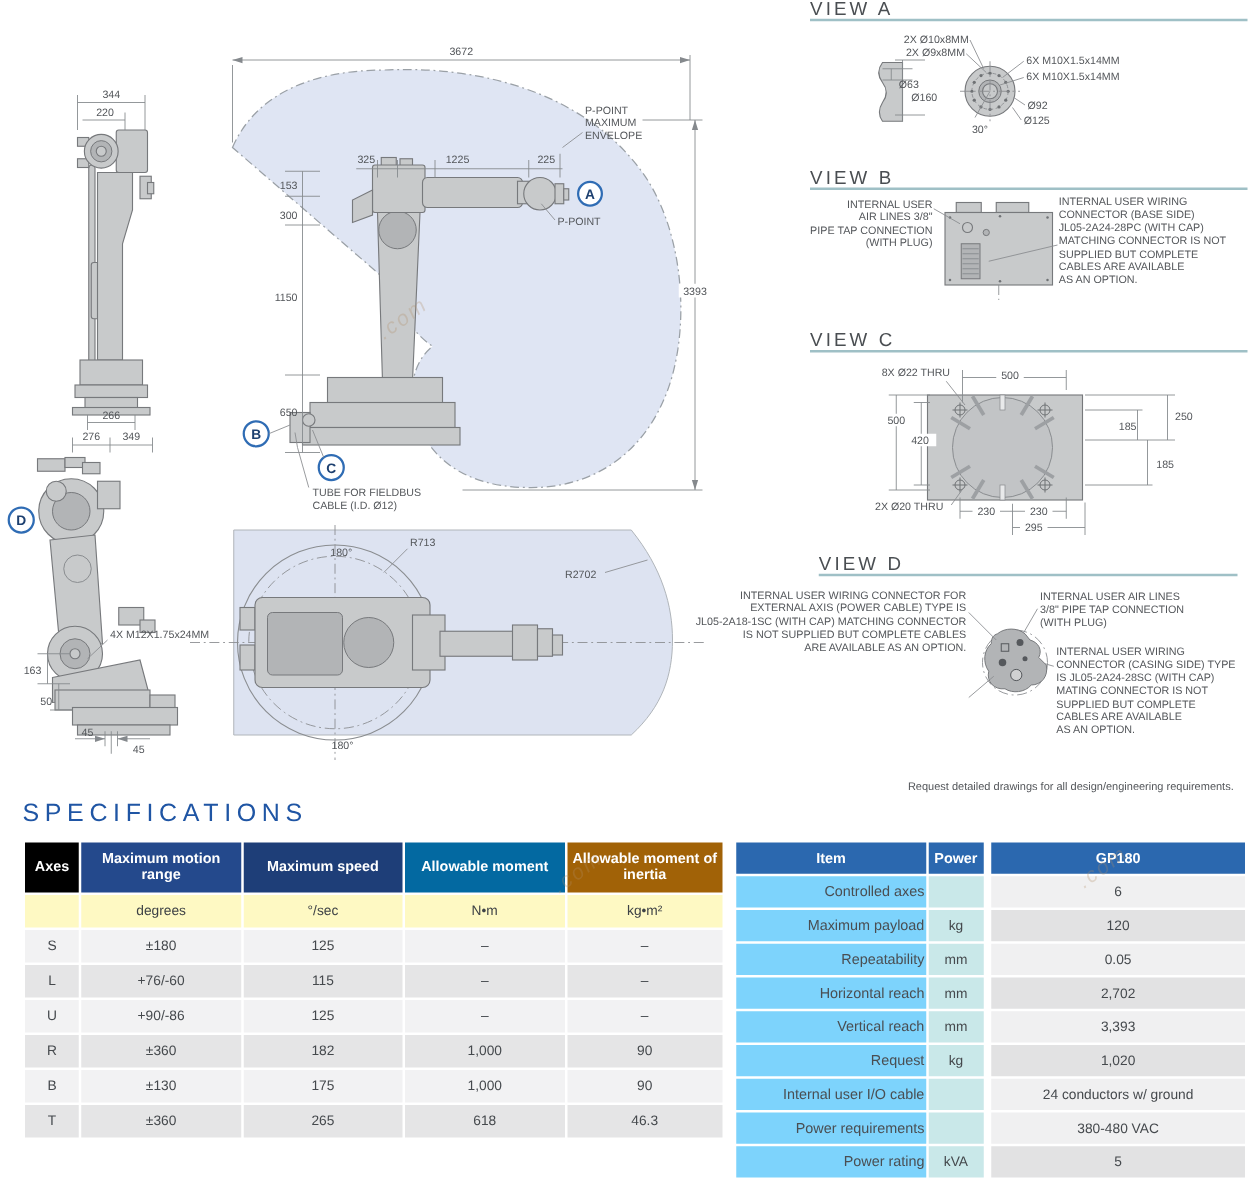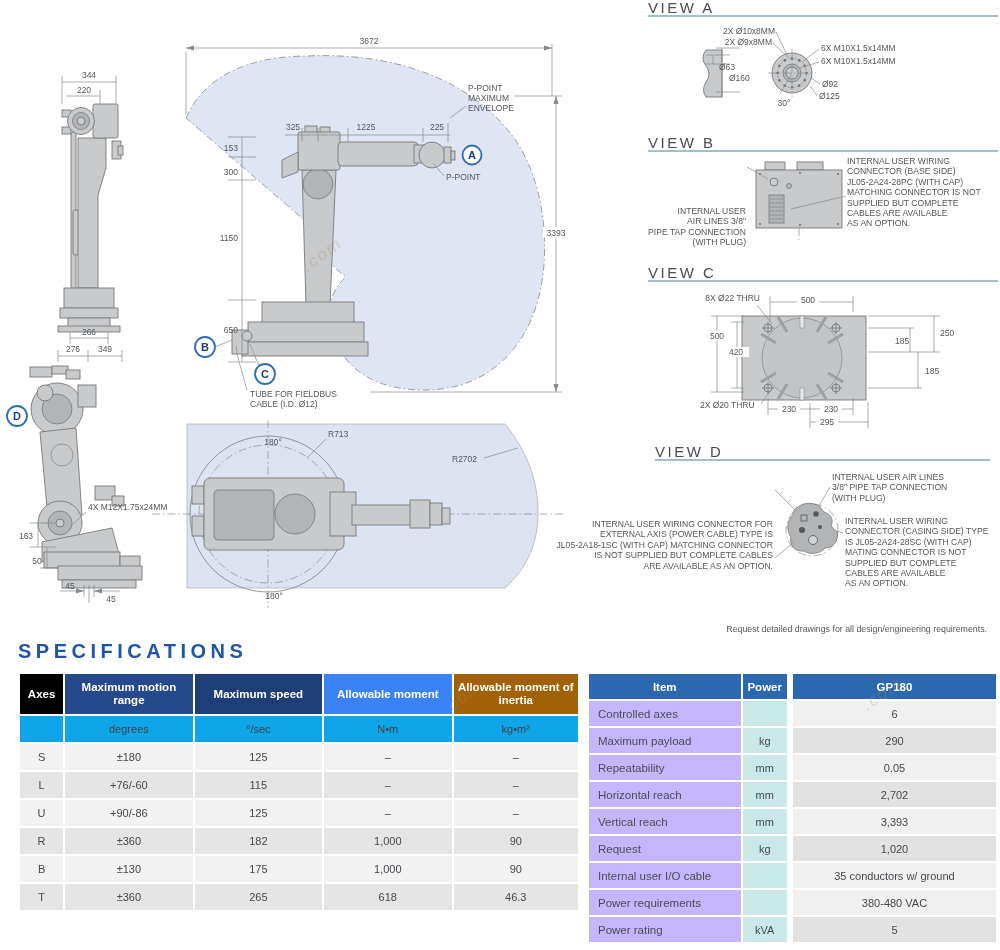--- a/index.html
+++ b/index.html
@@ -1,50 +1,50 @@
 <!DOCTYPE html>
 <html><head>
 <meta charset="utf-8">
 <style>
   html,body{margin:0;padding:0;background:#fff;}
   .page{position:relative;width:1000px;height:950px;background:#ffffff;
         font-family:"Liberation Sans",sans-serif;overflow:hidden;}
   .view-title{position:absolute;color:#4a4e52;font-size:15px;letter-spacing:2.5px;
         border-bottom:2px solid #9fc0c6;padding-bottom:1px;height:15px;}
   .anno{position:absolute;font-size:8.6px;line-height:10.4px;color:#54575b;white-space:pre-line;}
-  .ra{text-align:right;margin-top:48px;}
+  .ra{text-align:right;}
   .note-block{position:absolute;font-size:8.8px;line-height:11.5px;color:#54575b;text-align:right;}
-  .spec-heading{position:absolute;font-size:20px;font-weight:700;color:#1f55a4;letter-spacing:4.5px;}
+  .spec-heading{position:absolute;font-size:20px;font-weight:400;color:#1f55a4;letter-spacing:4.5px;}
   .wm{position:absolute;color:#b08d66;opacity:.28;font-size:17px;font-style:italic;
       letter-spacing:2px;transform:rotate(-36deg);pointer-events:none;}
   svg text{font-family:"Liberation Sans",sans-serif;}
   .dim{font-size:8.5px;fill:#54575b;}
   .co{font-size:11px;font-weight:bold;fill:#1d4070;}
   .ln{stroke:#85898d;stroke-width:.7;fill:none;}
   .ldr{stroke:#8a8d90;stroke-width:.7;fill:none;}
   .cl{stroke:#8a8d90;stroke-width:.7;fill:none;stroke-dasharray:8 3 1.5 3;}
   .rob{fill:#c8cacb;stroke:#77797c;stroke-width:.9;}
   .robd{fill:#b2b4b6;stroke:#77797c;stroke-width:.8;}
   .env{fill:#dfe5f3;stroke:#9aa0a6;stroke-width:1;stroke-dasharray:7 3 1.5 3;}
   .arr{fill:#85898d;}
   table{position:absolute;border-collapse:separate;border-spacing:2px;table-layout:fixed;}
   th,td{overflow:hidden;}
   .t-axes th{color:#fff;font-size:11.5px;font-weight:bold;height:38px;line-height:13px;}
   .t-axes th:nth-child(1){background:#000000;}
   .t-axes th:nth-child(2){background:#24498c;}
   .t-axes th:nth-child(3){background:#1e3e78;}
-  .t-axes th:nth-child(4){background:#3b82f6;}
+  .t-axes th:nth-child(4){background:#0369a1;}
   .t-axes th:nth-child(5){background:#a16207;}
   .t-axes td{height:24px;font-size:11px;color:#45494d;text-align:center;}
-  .t-axes tr.u td{background:#0ea5e9;color:#3e4246;}
+  .t-axes tr.u td{background:#fef9c3;color:#3e4246;}
   .t-axes tr.r1 td{background:#f2f2f3;}
   .t-axes tr.r2 td{background:#e5e5e6;}
   .t-model th{background:#2b68af;color:#fff;font-size:11.5px;font-weight:bold;height:23px;}
   .t-model td{height:23px;font-size:11px;color:#45494d;}
-  .t-model td.item{background:#c4b5fd;text-align:left;padding-left:9px;font-size:11.5px;color:#4a4e52;}
+  .t-model td.item{background:#7dd3fc;text-align:right;padding-left:9px;font-size:11.5px;color:#4a4e52;}
   .t-model td.unit{background:#c9e8e9;text-align:center;}
   .t-model td.val{text-align:center;}
   .t-model td.v1{background:#f0f0f1;}
   .t-model td.v2{background:#e2e2e3;}
   .t-model th.sp,.t-model td.sp{background:transparent;}
 </style>
 </head>
 <body>
 
 <div class="page">
@@ -525,21 +525,21 @@
     <tr>
       <td class="item">Controlled axes</td>
       <td class="unit"></td>
       <td class="sp"></td>
       <td class="val v1">6</td>
     </tr>
     <tr>
       <td class="item">Maximum payload</td>
       <td class="unit">kg</td>
       <td class="sp"></td>
-      <td class="val v2">290</td>
+      <td class="val v2">120</td>
     </tr>
     <tr>
       <td class="item">Repeatability</td>
       <td class="unit">mm</td>
       <td class="sp"></td>
       <td class="val v1">0.05</td>
     </tr>
     <tr>
       <td class="item">Horizontal reach</td>
       <td class="unit">mm</td>
@@ -555,21 +555,21 @@
     <tr>
       <td class="item">Request</td>
       <td class="unit">kg</td>
       <td class="sp"></td>
       <td class="val v2">1,020</td>
     </tr>
     <tr>
       <td class="item">Internal user I/O cable</td>
       <td class="unit"></td>
       <td class="sp"></td>
-      <td class="val v1">35 conductors w/ ground</td>
+      <td class="val v1">24 conductors w/ ground</td>
     </tr>
     <tr>
       <td class="item">Power requirements</td>
       <td class="unit"></td>
       <td class="sp"></td>
       <td class="val v1">380-480 VAC</td>
     </tr>
     <tr>
       <td class="item">Power rating</td>
       <td class="unit">kVA</td>

